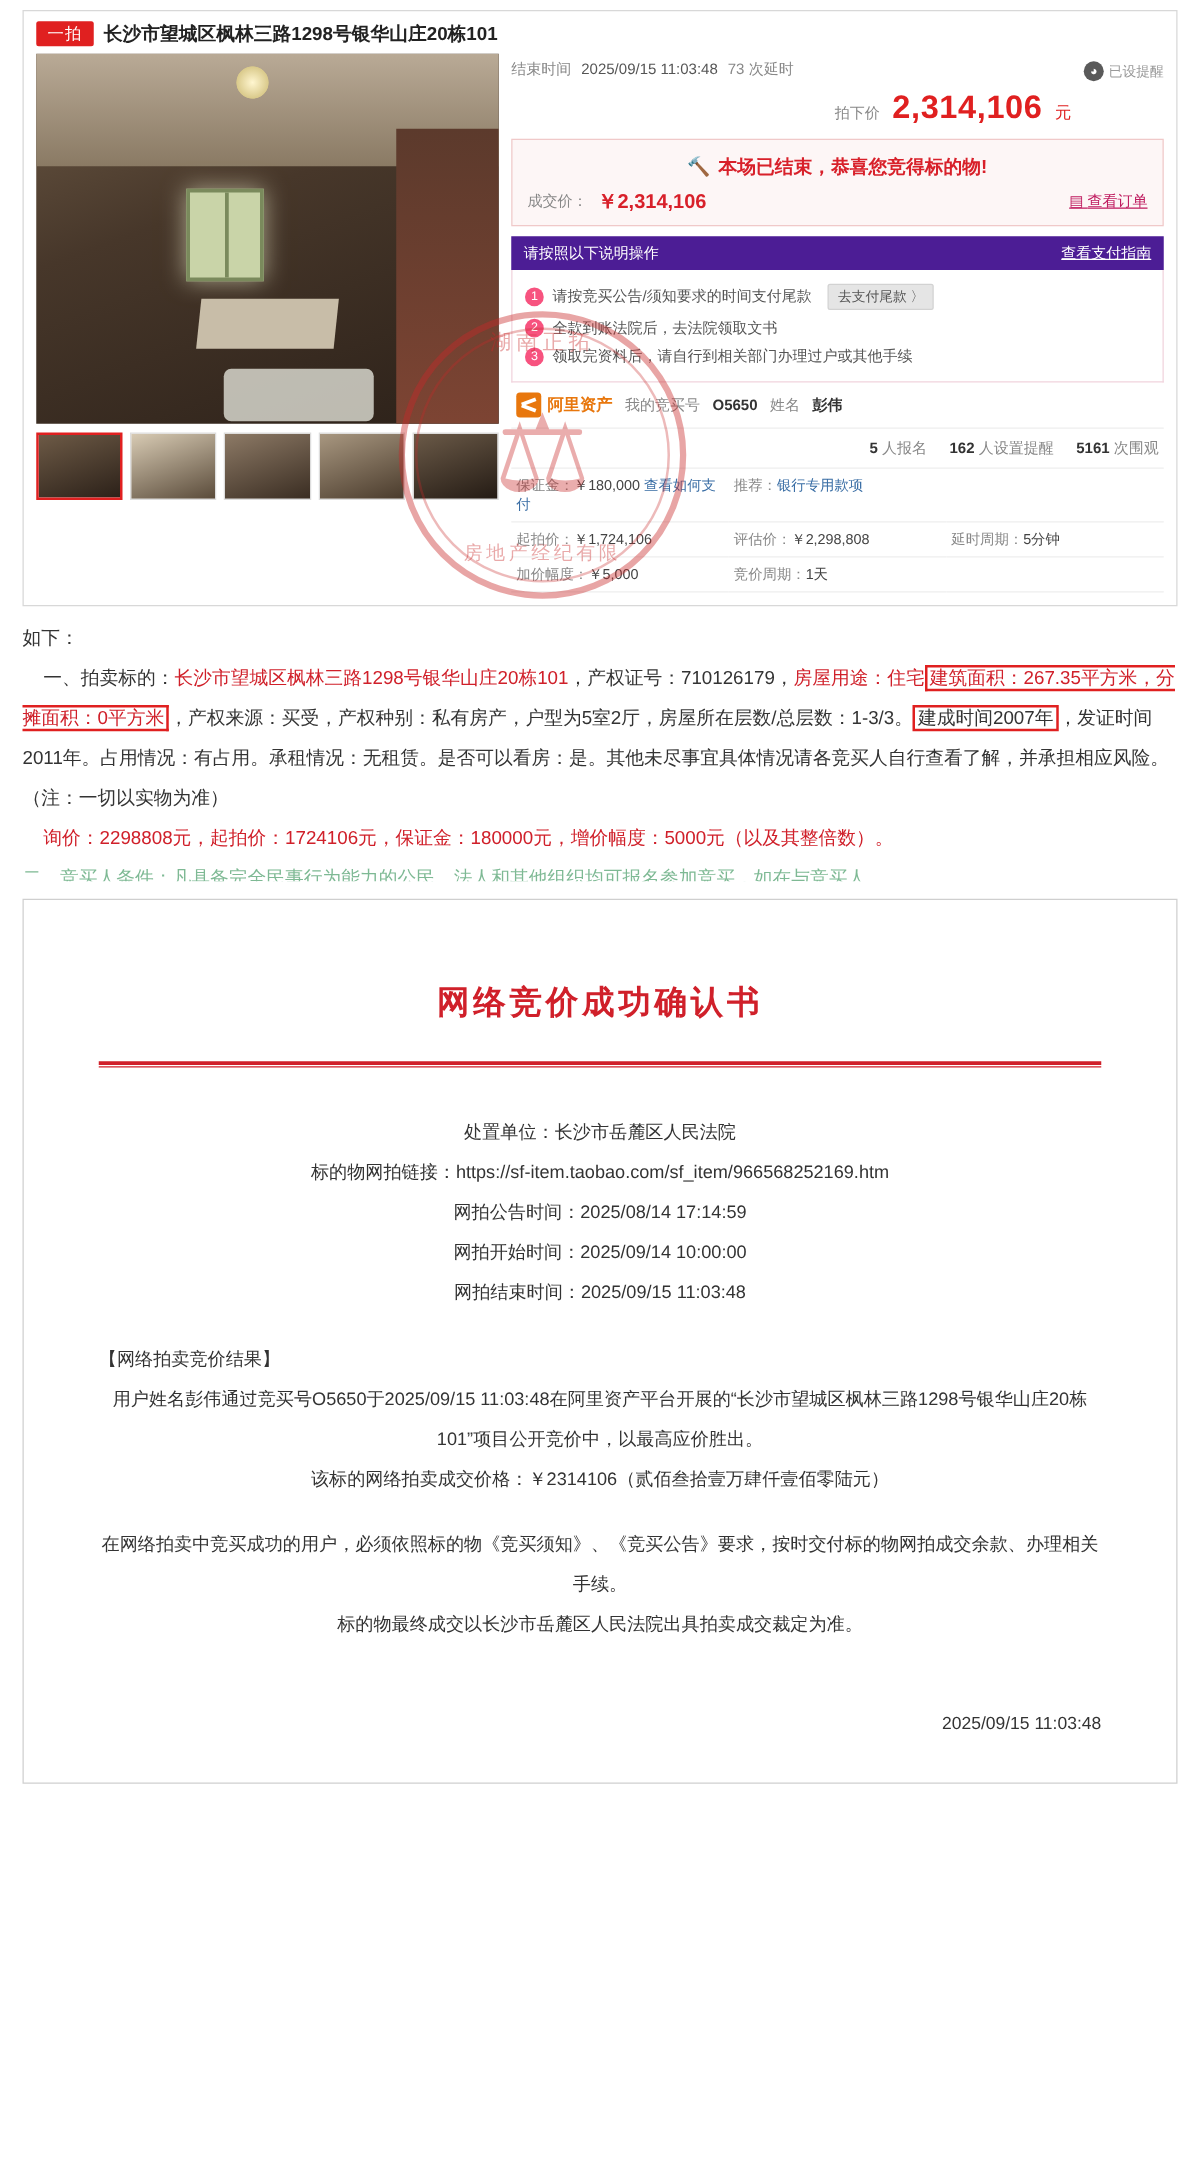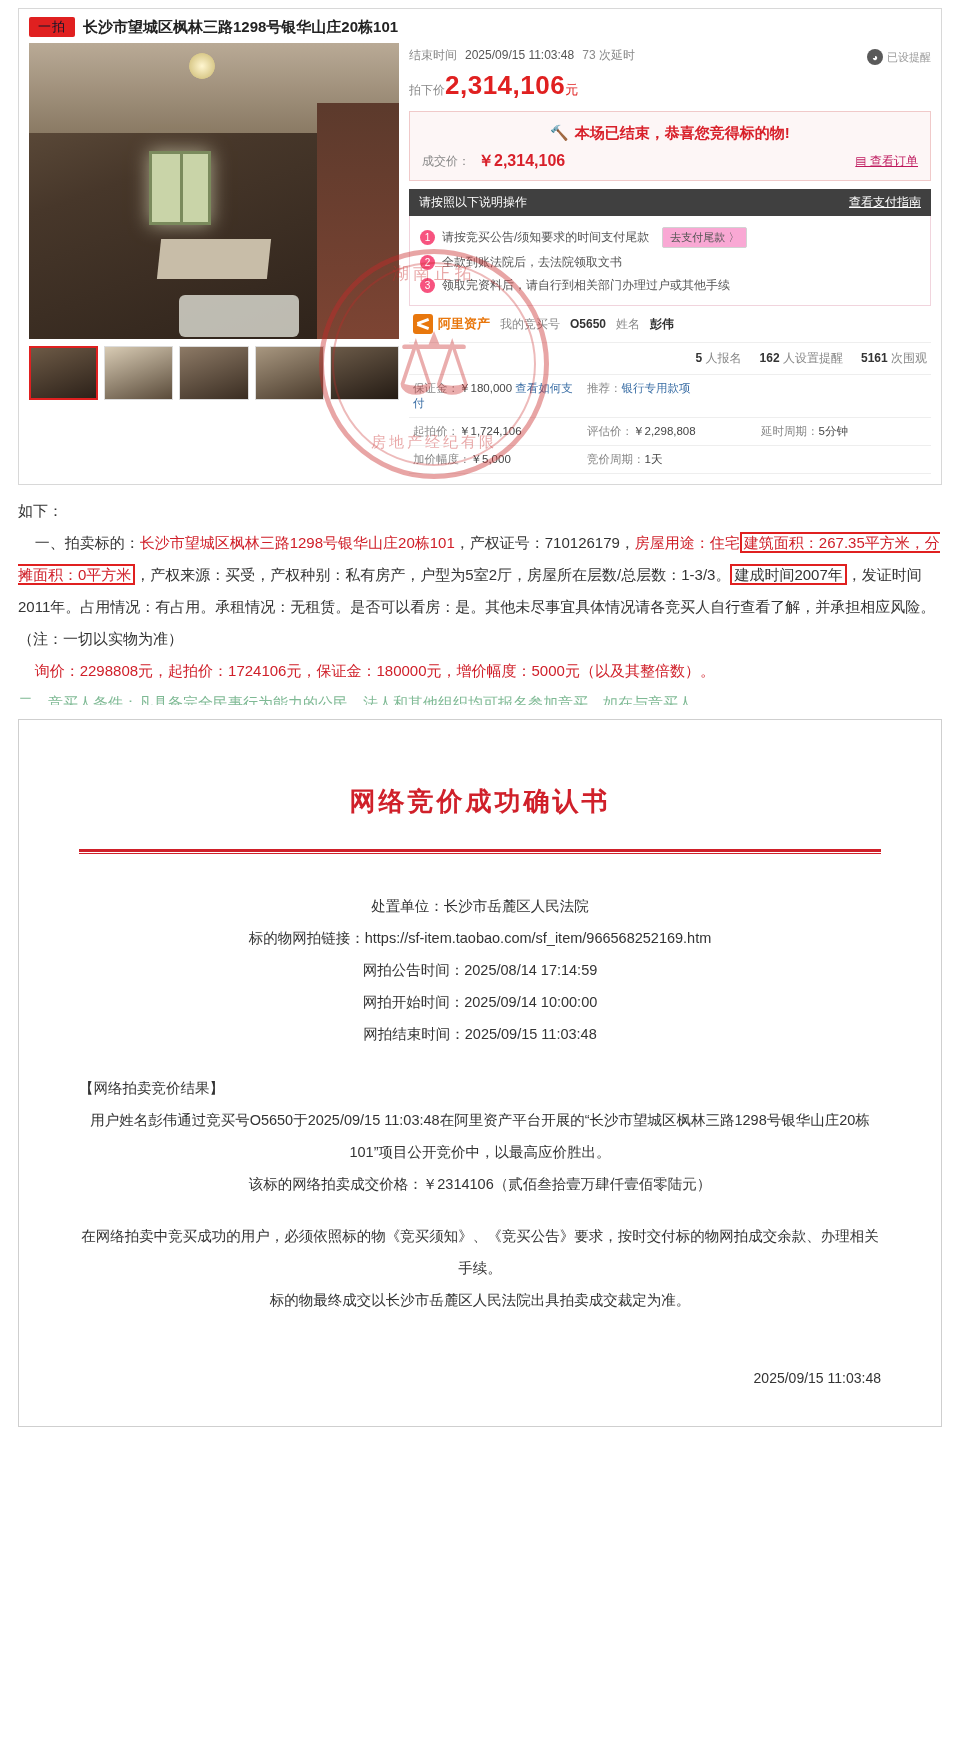--- a/index.html
+++ b/index.html
@@ -20,21 +20,21 @@
     position: relative;
   }
   .auction-head {
     display: flex;
     align-items: center;
     gap: 8px;
     padding: 8px 10px 6px 10px;
   }
   .badge-yipai {
     background: #e02020;
-    color: #0f172a;
+    color: #ffffff;
     font-size: 13px;
     padding: 2px 9px;
     border-radius: 2px;
     line-height: 16px;
     letter-spacing: 1px;
   }
   .auction-title {
     font-size: 15px;
     font-weight: bold;
     color: #222;
@@ -109,22 +109,23 @@
   }
   .info-left { flex: 1; }
   .endtime-row {
     display: flex; align-items: baseline; gap: 8px;
     font-size: 12px; color: #888;
     padding: 4px 0 2px 0;
   }
   .endtime-val { color: #555; }
   .endtime-delay { color: #888; }
   .price-row {
-    display: flex; align-items: baseline; 
+    display: flex; align-items: baseline; gap: 10px;
     padding: 4px 0 8px 0;
+    justify-content: flex-end;
   }
   .price-label { font-size: 12px; color: #888; }
   .price-value {
     font-size: 26px; font-weight: bold; color: #e02020;
     letter-spacing: .5px;
   }
   .price-unit { font-size: 13px; color: #e02020; }
   .remind {
     display:flex; align-items:center; gap:4px;
     font-size: 11px; color: #999; padding-top: 6px;
@@ -149,21 +150,21 @@
     padding: 2px 0 8px 0;
   }
   .result-title .gavel { margin-right: 6px; }
   .deal-row {
     display:flex; align-items:center; font-size: 12px; color:#888;
   }
   .deal-val { color: #d8202a; font-size: 16px; font-weight: bold; margin-left: 8px; }
   .deal-link { margin-left: auto; color:#be185d; font-size: 12px; text-decoration: underline; }
 
   .steps-bar {
-    background: #404040;
+    background: #4c1d95;
     color: #fff;
     font-size: 12px;
     padding: 5px 10px;
     display: flex;
     align-items: center;
     margin-top: 8px;
   }
   .steps-bar .link { margin-left:auto; color:#fff; text-decoration: underline; }
   .steps {
     border: 1px solid #f1d4dd;
@@ -174,21 +175,21 @@
     color: #555;
   }
   .step { display: flex; align-items: center; gap: 7px; padding: 3px 0; }
   .step-num {
     width: 15px; height: 15px; border-radius: 50%;
     background: #f7537f; color: #fff; font-size: 10px;
     display: flex; align-items: center; justify-content: center;
     flex: 0 0 15px;
   }
   .pay-btn {
-    background: #f9a8d4; border: 1px solid #d2d2d2; border-radius: 2px;
+    background: #e5e5e5; border: 1px solid #d2d2d2; border-radius: 2px;
     font-size: 11px; color: #555; padding: 2px 7px; margin-left: 6px;
   }
 
   .bidder-row {
     display: flex; align-items: center; gap: 10px;
     border-bottom: 1px solid #eee;
     padding: 8px 4px;
     font-size: 12px; color: #666;
   }
   .ali-logo {

